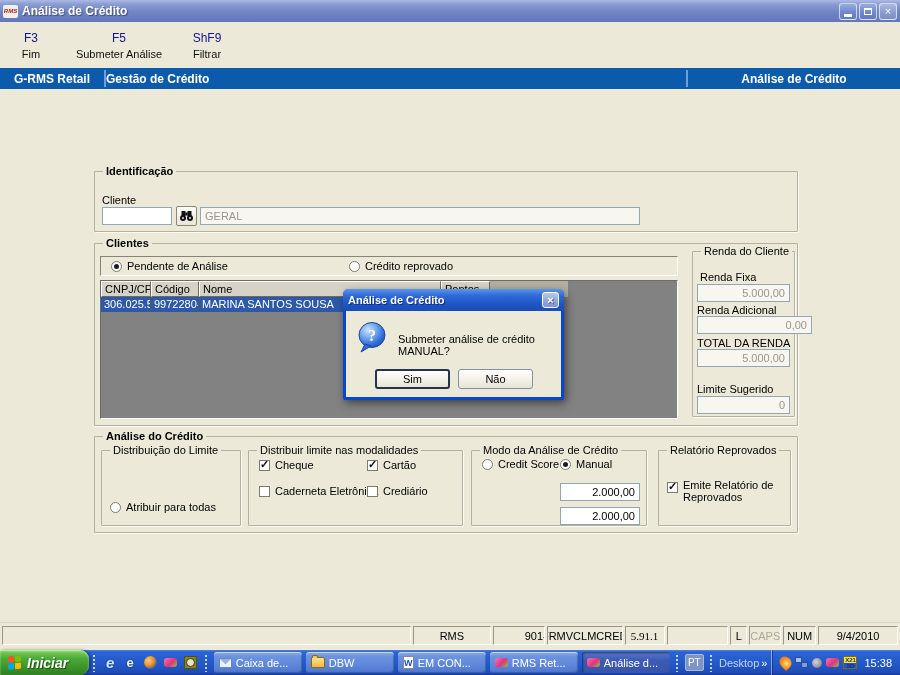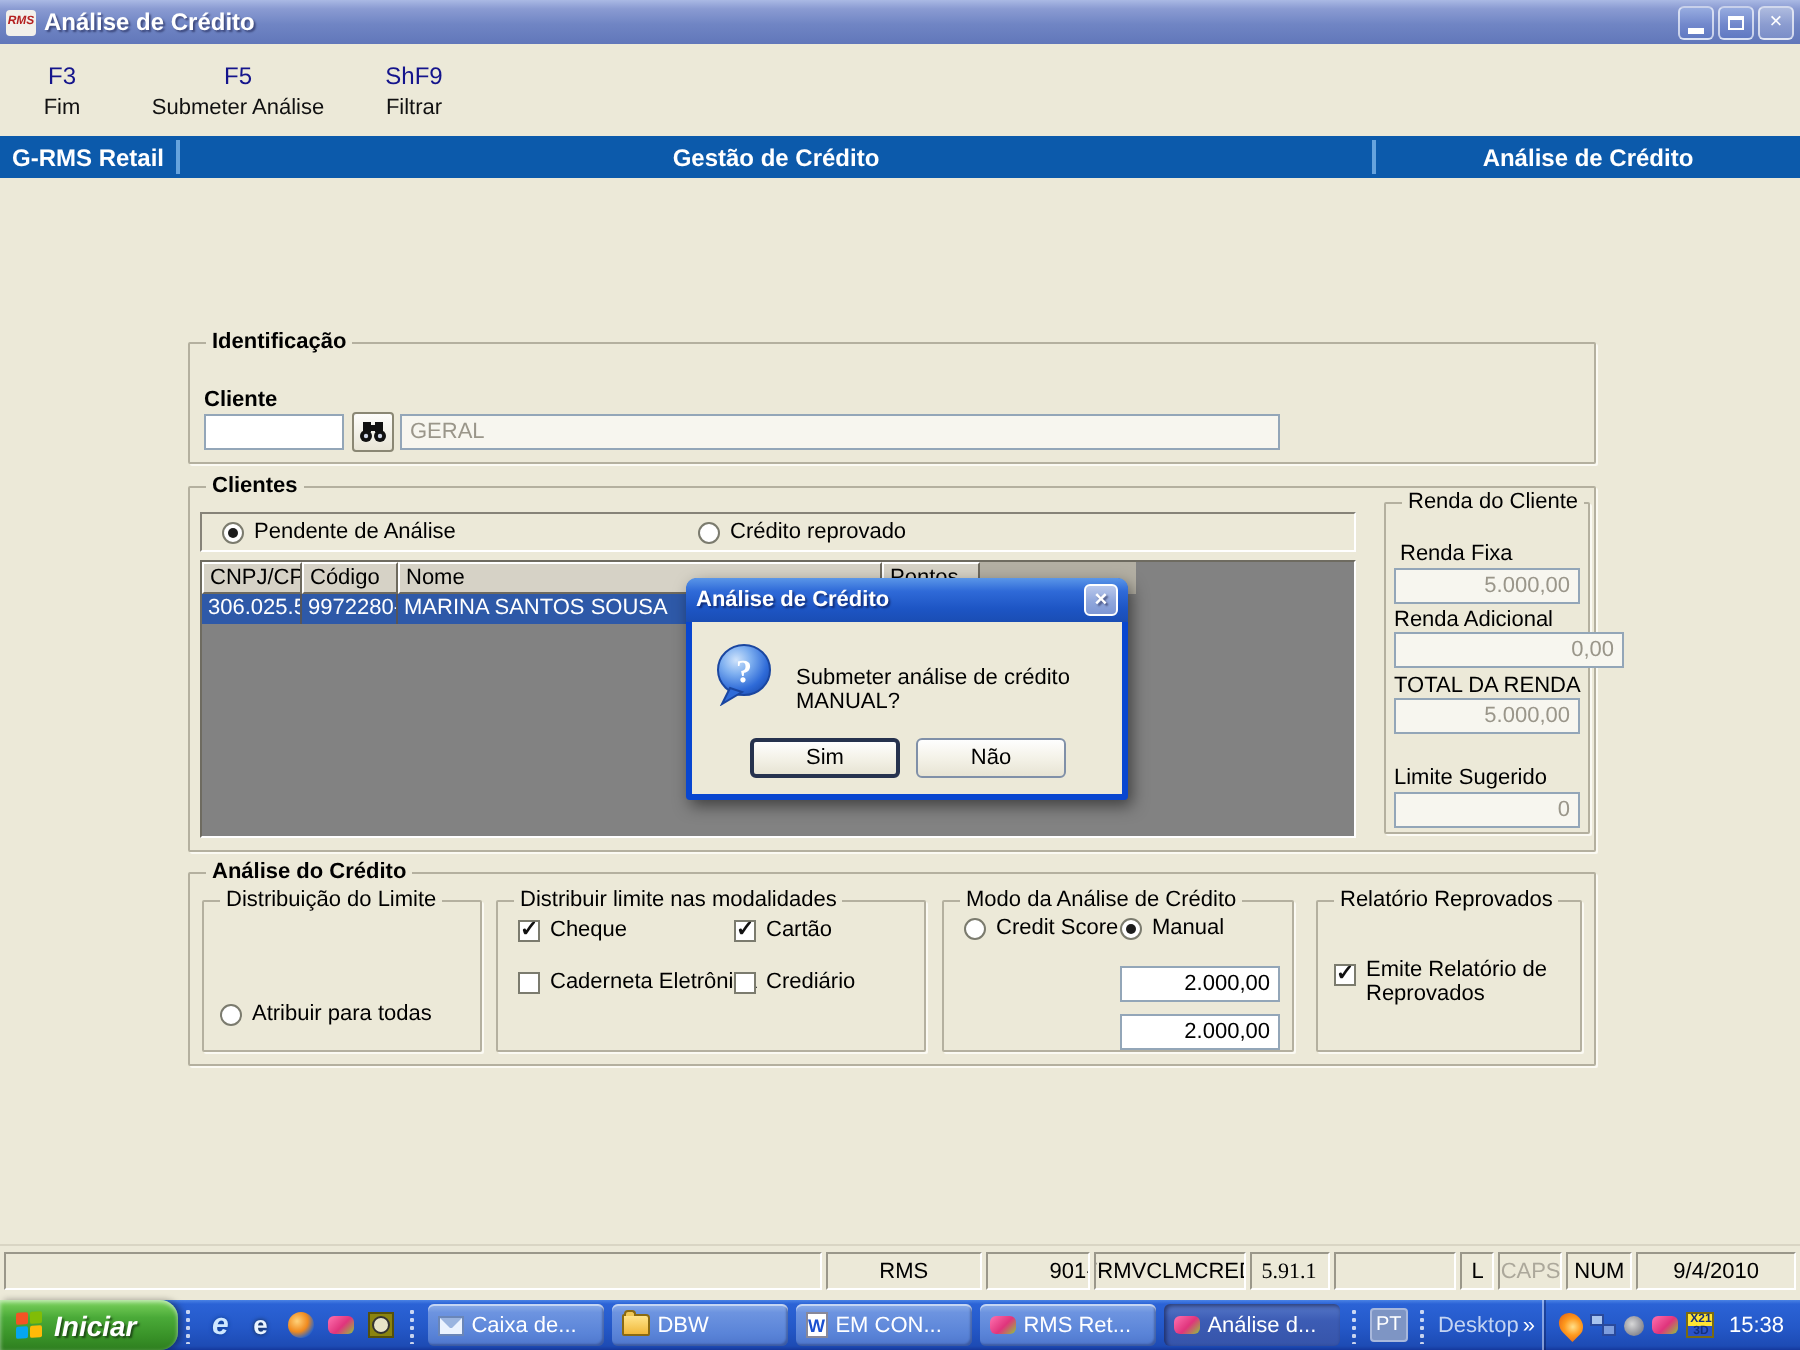--- a/index.html
+++ b/index.html
@@ -37,22 +37,22 @@
   .toolbar{position:absolute;left:0;top:22px;width:900px;height:46px;display:flex;}
   .tool-item{display:flex;flex-direction:column;align-items:center;justify-content:center;gap:3px;height:100%;}
   .tool-key{color:#14148c;font-weight:normal;font-size:12px;}
   .tool-label{font-size:11px;color:#111;}
   
   .navbar{
     position:absolute;left:0;top:68px;width:900px;height:21px;
     background:#0c5aab;display:flex;align-items:center;color:#fff;font-weight:bold;font-size:12px;
   }
   .nav-sep{width:2px;height:17px;background:#66a3dd;flex:0 0 auto;}
-  .nav-left{width:88px;text-align:center;}
-  .nav-center{flex:1;text-align:center;}
+  .nav-left{width:104px;text-align:center;}
+  .nav-center{flex:1;text-align:left;}
   .nav-right{width:212px;text-align:center;}
   
   .grp{
     position:absolute;border:1px solid #b4b09f;border-radius:1px;
     box-shadow:1px 1px 0 #fbfaf3;box-sizing:border-box;background:transparent;
   }
   .grp>.grp-label{
     position:absolute;top:-7px;left:8px;background:#ECE9D8;padding:0 3px;line-height:12px;
   }
   .grp-label.bold{font-weight:bold;}
@@ -218,21 +218,21 @@
   <div class="nav-left">G-RMS Retail</div>
   <div class="nav-sep"></div>
   <div class="nav-center">Gestão de Crédito</div>
   <div class="nav-sep"></div>
   <div class="nav-right">Análise de Crédito</div>
 </div>
 
 <div class="grp" style="left:94px;top:171px;width:704px;height:61px;">
   <span class="grp-label bold">Identificação</span>
 </div>
-<span class="plain-label" style="left:102px;top:194px;font-weight:bold;">Cliente</span>
+<span class="plain-label" style="left:102px;top:194px;">Cliente</span>
 <div class="field" style="position:absolute;left:102px;top:207px;width:70px;"></div>
 <div style="position:absolute;left:176px;top:206px;width:21px;height:20px;background:linear-gradient(180deg,#fdfdfb,#e8e5d6);border:1px solid #8a old;border:1px solid #8a8774;border-radius:2px;display:flex;align-items:center;justify-content:center;box-sizing:border-box;">
   <svg width="15" height="12" viewBox="0 0 15 12">
     <rect x="2.5" y="1" width="4" height="5" fill="#111"></rect>
     <rect x="8.5" y="1" width="4" height="5" fill="#111"></rect>
     <rect x="6.3" y="2.5" width="2.4" height="3" fill="#111"></rect>
     <circle cx="4" cy="8" r="3" fill="#111"></circle>
     <circle cx="11" cy="8" r="3" fill="#111"></circle>
     <circle cx="4" cy="8" r="1.1" fill="#cfd6e6"></circle>
     <circle cx="11" cy="8" r="1.1" fill="#cfd6e6"></circle>

